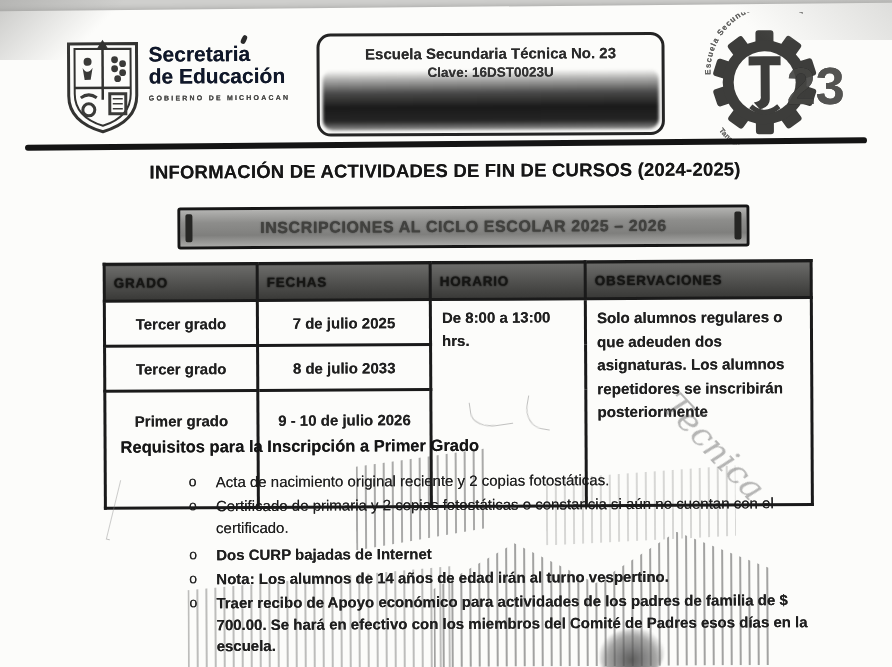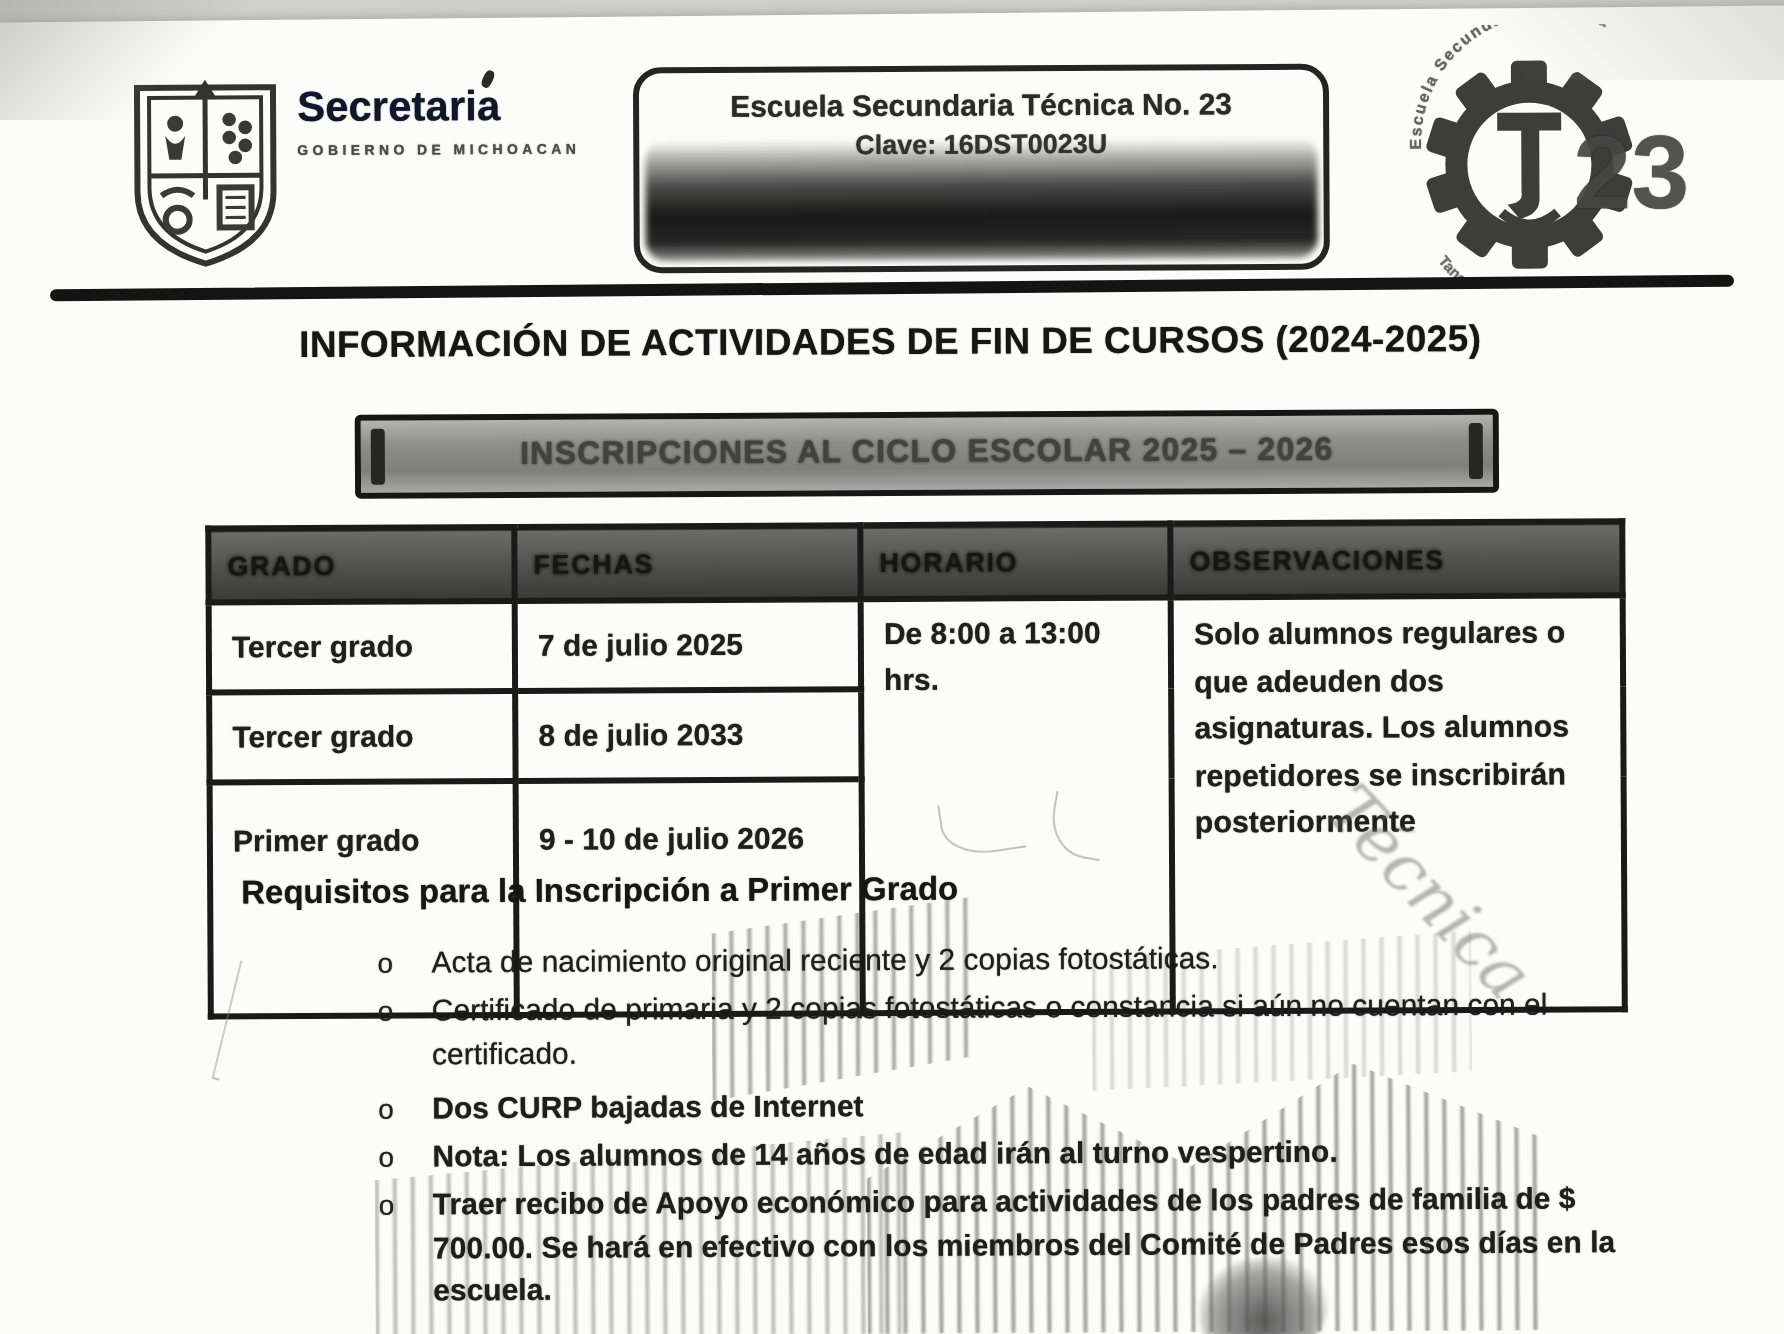--- a/index.html
+++ b/index.html
@@ -82,21 +82,21 @@
   .insc-table th,.insc-table td{border:3px solid #1a1a1a;}
   .insc-table th{
     height:30px;padding:2px 8px;text-align:left;
     background:linear-gradient(180deg,#6b6b69,#393937);
     color:#161614;font-size:13.5px;letter-spacing:.8px;
     text-shadow:0 0 2px rgba(0,0,0,.9);
   }
   .insc-table td{
     padding:6px 10px;font-size:15px;font-weight:bold;color:#1f1f1f;vertical-align:top;
   }
-  .insc-table td.grado,.insc-table td.fechas{height:30px;vertical-align:middle;}
+  .insc-table td.grado,.insc-table td.fechas{height:30px;vertical-align:middle;text-align:center;}
   .insc-table tr.last td.grado,.insc-table tr.last td.fechas{height:88px;vertical-align:top;padding-top:20px;}
   .insc-table td.horario{line-height:1.5;}
   .insc-table td.obs{line-height:1.55;font-size:15.2px;}
 
   
   .req-heading{
     position:absolute;left:120px;top:436px;
     font-size:16.5px;font-weight:bold;color:#161616;
   }
   .req-list{position:absolute;left:188px;top:470px;width:648px;}
@@ -165,20 +165,21 @@
         <circle cx="26" cy="72" r="6" fill="none" stroke="#3a3a38" stroke-width="3"></circle>
         <path d="M18,60 q8,-6 16,0" fill="none" stroke="#3a3a38" stroke-width="3"></path>
         <rect x="47" y="56" width="16" height="20" fill="none" stroke="#3a3a38" stroke-width="3"></rect>
         <path d="M50,61 h10 M50,66 h10 M50,71 h10" stroke="#3a3a38" stroke-width="1.6"></path>
       </g>
     </svg>
   </div>
 
   <div class="agency">
     <div class="l1">Secretaria</div>
+    <div class="l2">de Educación</div>
     <div class="sub">GOBIERNO DE MICHOACAN</div>
   </div>
 
   <div class="school-box">
     <div class="l1">Escuela Secundaria Técnica No. 23</div>
     <div class="l2">Clave: 16DST0023U</div>
     <div class="smudge"></div>
   </div>
 
   <div class="gear-logo">

